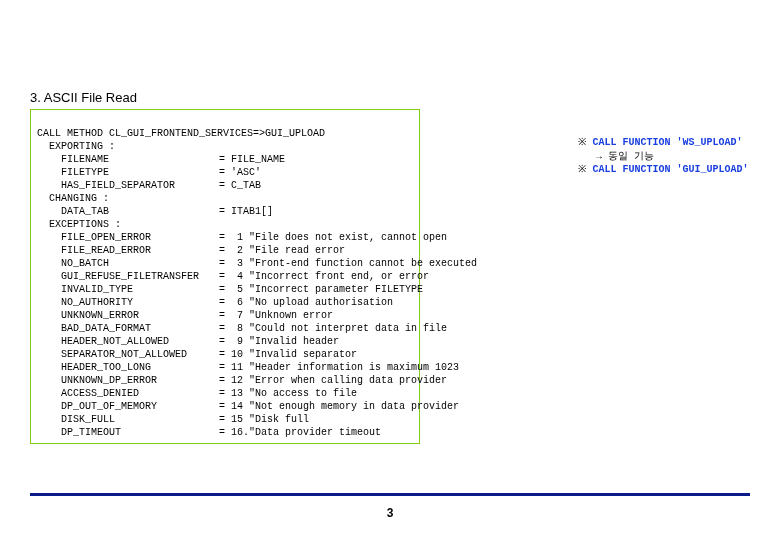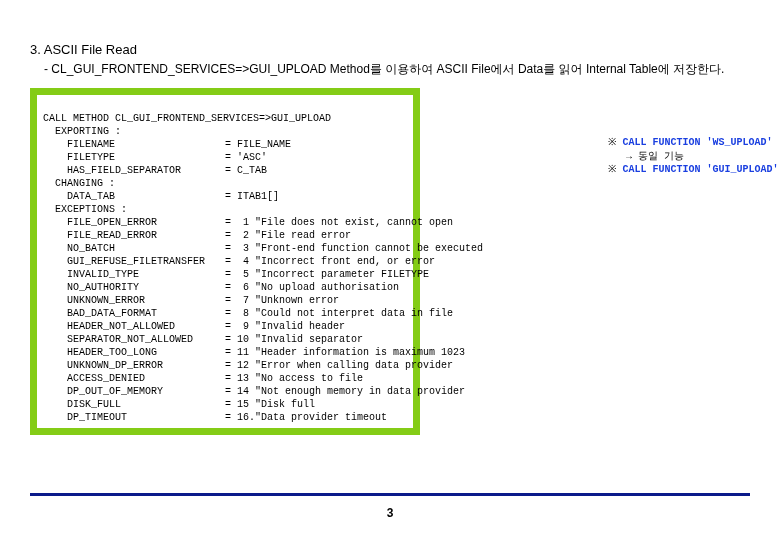--- a/index.html
+++ b/index.html
@@ -10,45 +10,45 @@
     background: #ffffff;
     font-family: Arial, "Malgun Gothic", sans-serif;
     color: #000;
     overflow: hidden;
   }
   .page {
     position: relative;
     width: 780px;
     height: 540px;
     box-sizing: border-box;
-    padding: 42px 30px 0 30px;
+    padding: 90px 30px 0 30px;
   }
   .title {
     font-size: 13px;
     margin-bottom: 4px;
   }
   .desc {
     font-size: 12px;
     margin-left: 14px;
     margin-bottom: 10px;
   }
   .codeblock {
-    border: 7px solid #84cc16;
+    border: 1px solid #84cc16;
     box-sizing: border-box;
     width: 390px;
     padding: 4px 6px;
     font-family: "Courier New", monospace;
     font-size: 10px;
     line-height: 1.3;
     white-space: pre;
   }
   .sidenote {
     position: absolute;
     top: 136px;
-    left: 608px;
+    left: 578px;
     font-family: "Courier New", monospace;
     font-size: 10px;
     line-height: 1.35;
   }
   .sidenote .blue { color: #1a3fe0; font-weight: bold; }
   .sidenote .line { white-space: pre; }
   .footer-line {
     position: absolute;
     left: 30px;
     right: 30px;
@@ -66,21 +66,20 @@
     font-weight: bold;
   }
   .row { white-space: pre; }
 </style>
 </head>
 <body>
 
 <div class="page">
 
   <div class="title">3. ASCII File Read</div>
-  <div class="desc">- CL_GUI_FRONTEND_SERVICES=&gt;GUI_UPLOAD Method를 이용하여 ASCII File에서 Data를 읽어 Internal Table에 저장한다.</div>
 
   <div class="codeblock">
 <span class="row">CALL METHOD CL_GUI_FRONTEND_SERVICES=&gt;GUI_UPLOAD</span>
 <span class="row">  EXPORTING :</span>
 <span class="row"><span style="display:inline-block;width:182px">    FILENAME</span><span>= FILE_NAME</span></span>
 <span class="row"><span style="display:inline-block;width:182px">    FILETYPE</span><span>= 'ASC'</span></span>
 <span class="row"><span style="display:inline-block;width:182px">    HAS_FIELD_SEPARATOR</span><span>= C_TAB</span></span>
 <span class="row">  CHANGING :</span>
 <span class="row"><span style="display:inline-block;width:182px">    DATA_TAB</span><span>= ITAB1[]</span></span>
 <span class="row">  EXCEPTIONS :</span>

